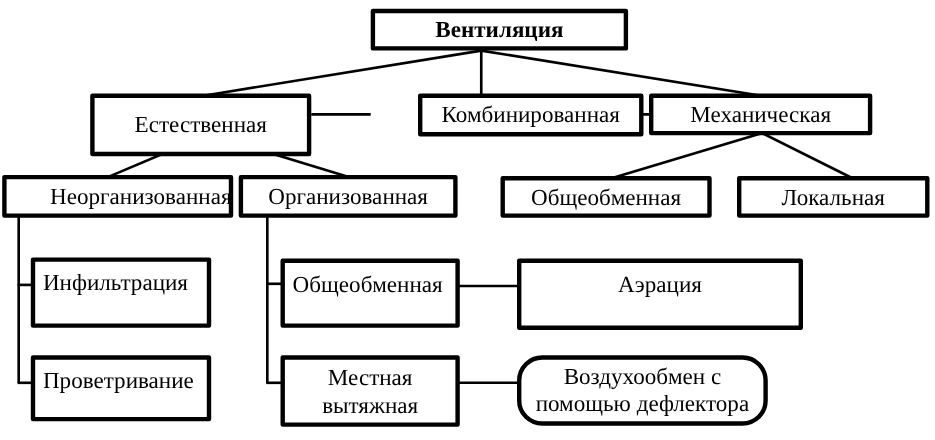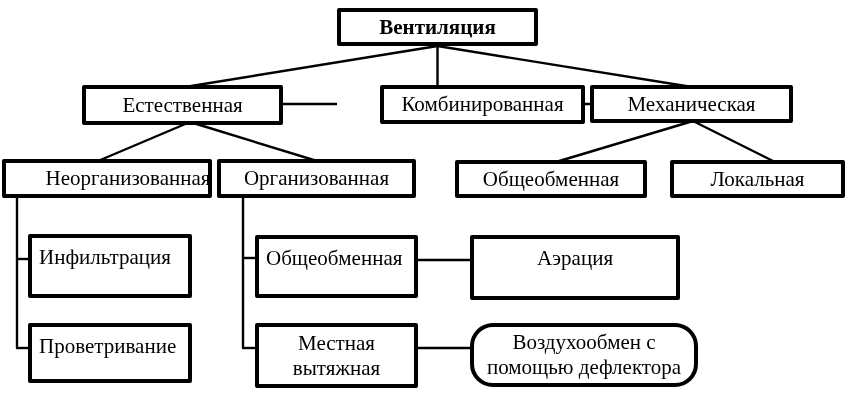--- a/index.html
+++ b/index.html
@@ -27,32 +27,32 @@
     font-size: 21px;
     line-height: 1.18;
     white-space: normal;
   }
   .node.bold { font-weight: bold; }
   .node.top-align { align-items: flex-start; padding-top: 7px; }
   .node.left-align { justify-content: flex-start; text-align: left; padding-left: 7px; }
   .node.pad-x { padding-left: 6px; padding-right: 6px; }
 
   
-  #n-ventilation { left: 337px; top: 8px;  width: 201px; height: 38px; }
-  #n-natural     { left: 82px;  top: 85px; width: 201px; height: 40px; }
+  #n-ventilation { left: 337px; top: 8px;  width: 234px; height: 38px; }
+  #n-natural     { left: 82px;  top: 85px; width: 201px; height: 57px; }
   #n-combined    { left: 335px; top: 85px; width: 205px; height: 39px; margin-left: 45px; }
   #n-mechanical  { left: 590px; top: 85px; width: 203px; height: 38px; }
   #n-unorganized { left: 2px;   top: 159px; width: 210px; height: 39px; padding-left: 48px; }
   #n-organized   { left: 217px; top: 159px; width: 199px; height: 39px; }
   #n-genexch-m   { left: 455px; top: 160px; width: 192px; height: 38px; }
   #n-local       { left: 670px; top: 160px; width: 175px; height: 38px; }
   #n-infiltration{ left: 28px;  top: 234px; width: 164px; height: 64px; }
   #n-airing      { left: 28px;  top: 323px; width: 164px; height: 60px; }
   #n-genexch-o   { left: 255px; top: 235px; width: 163px; height: 63px; }
-  #n-aeration    { left: 470px; top: 235px; width: 210px; height: 65px; }
+  #n-aeration    { left: 470px; top: 235px; width: 260px; height: 65px; }
   #n-exhaust     { left: 255px; top: 323px; width: 163px; height: 65px; }
   #n-deflector   { left: 470px; top: 323px; width: 228px; height: 64px; border-radius: 23px; }
 </style>
 </head>
 <body>
 
 <div class="canvas">
 
   <svg class="lines" viewBox="0 0 850 400" xmlns="http://www.w3.org/2000/svg" aria-hidden="true">
 

